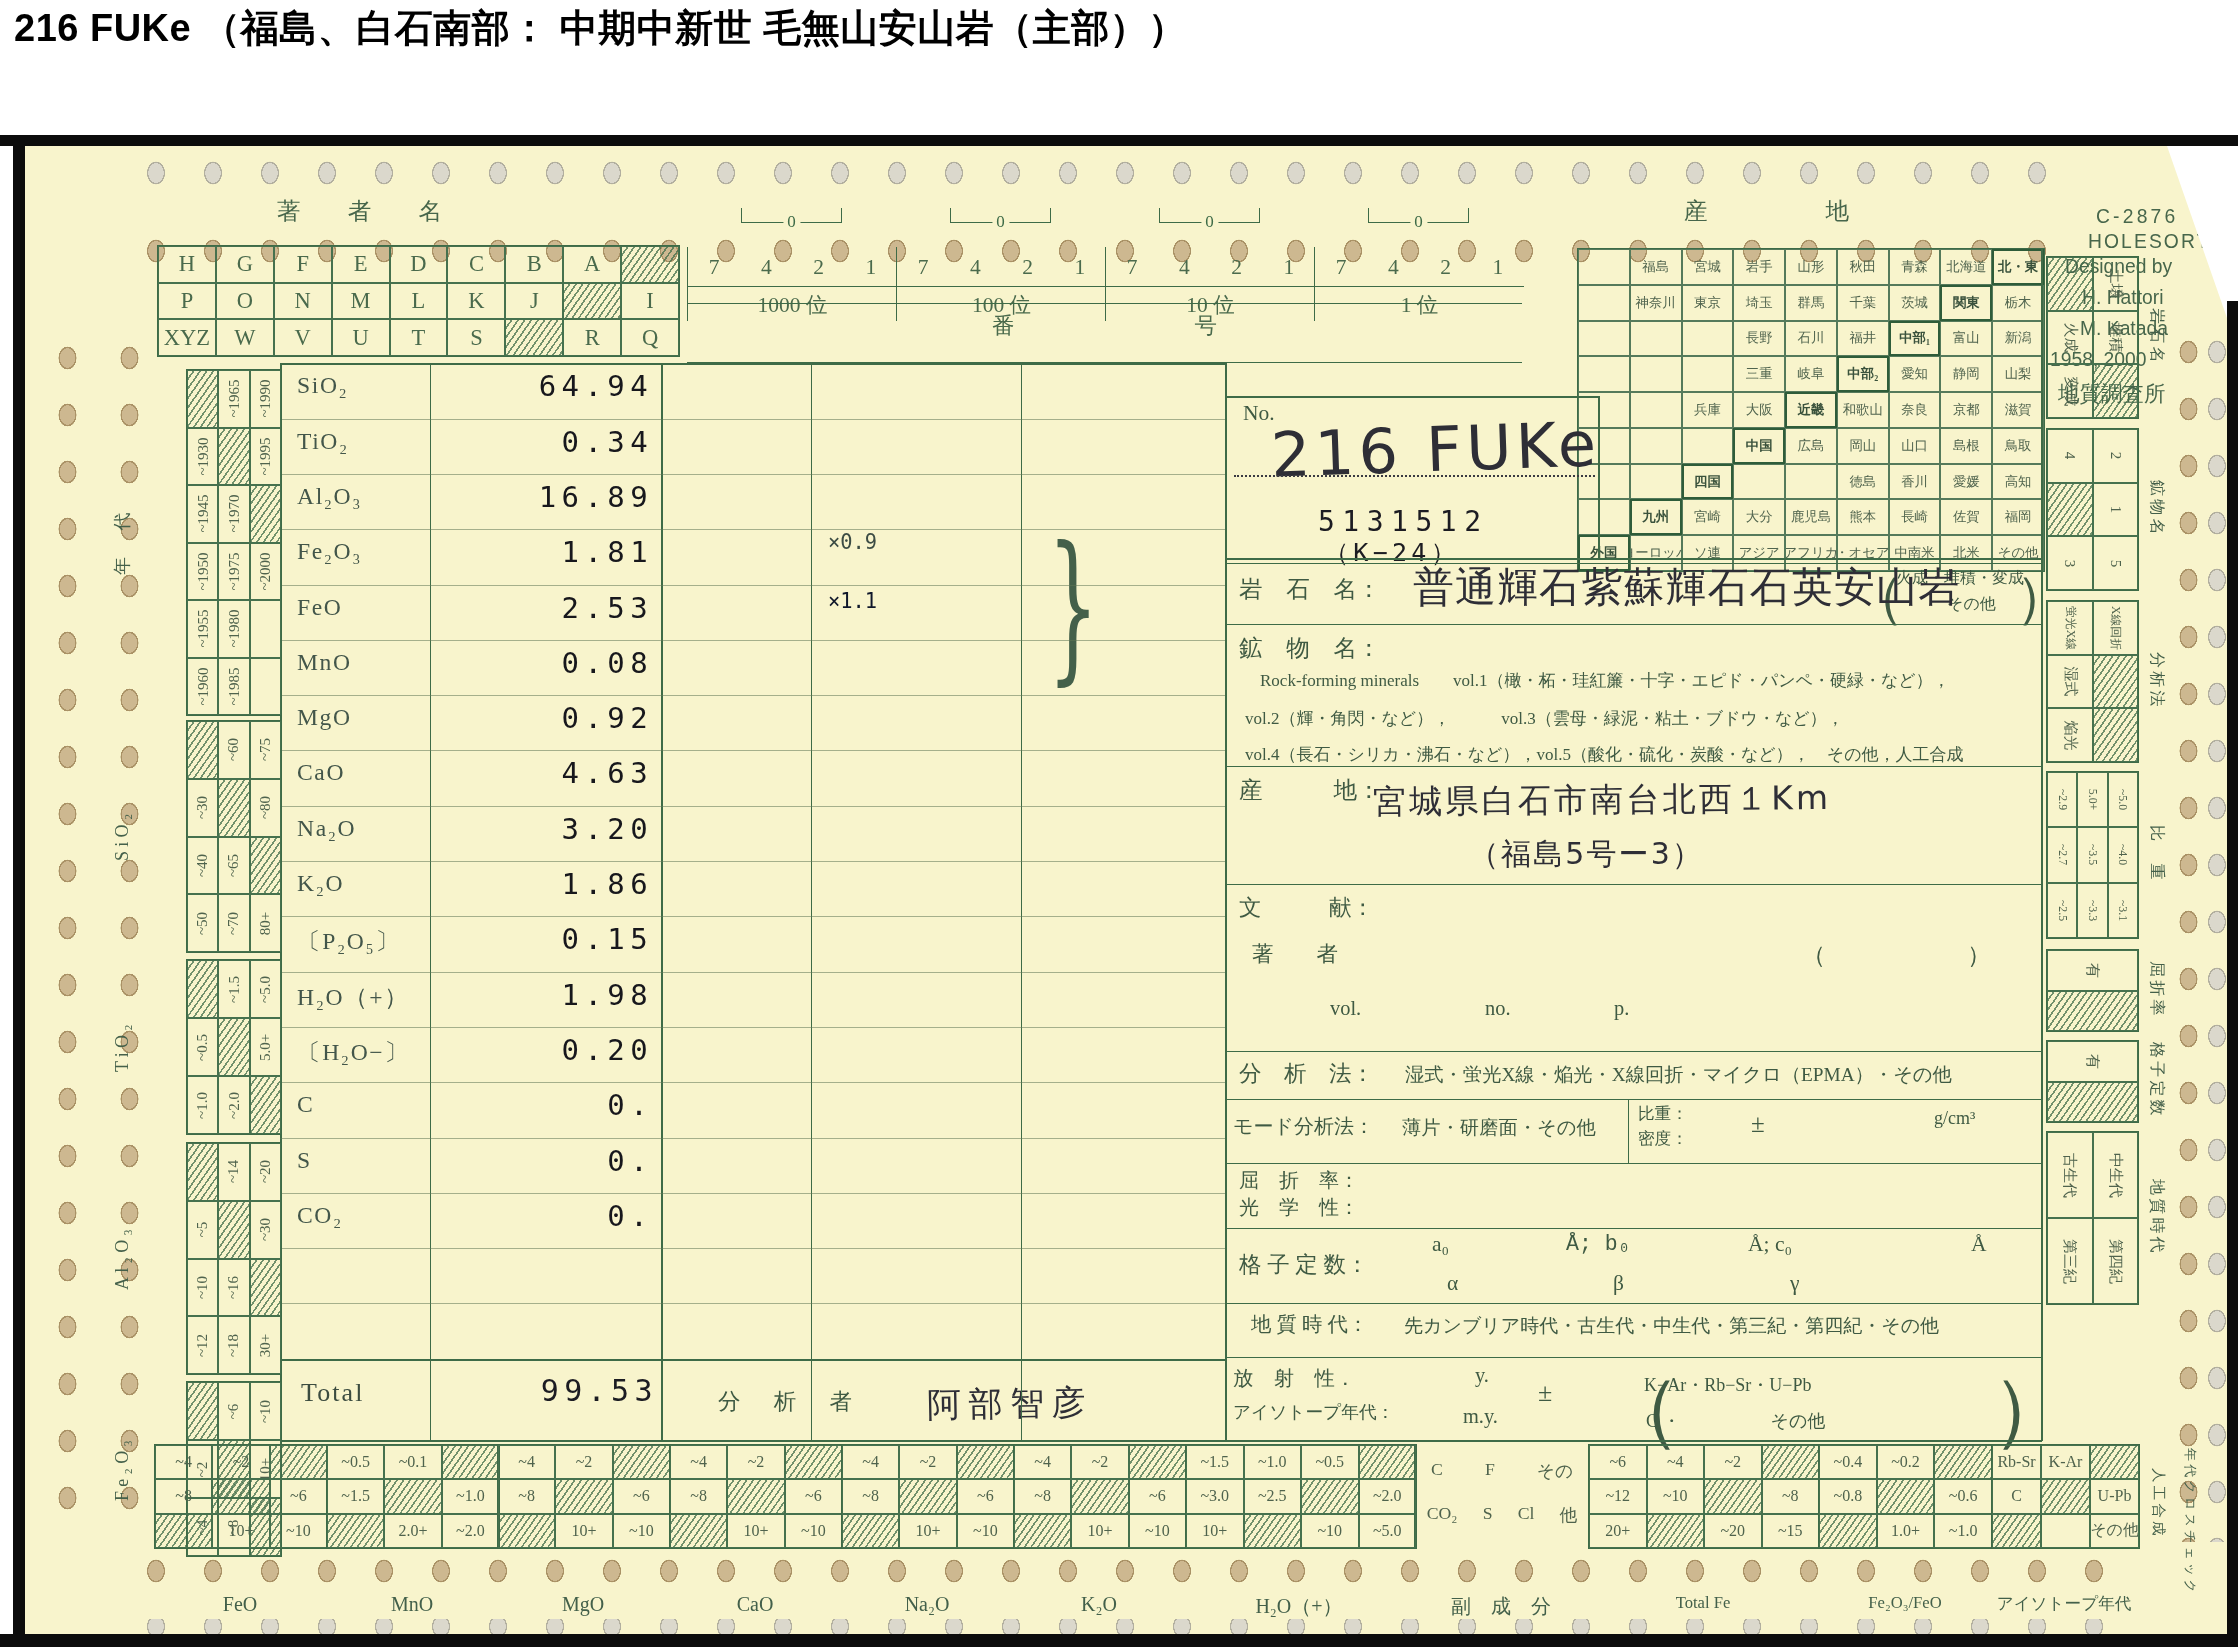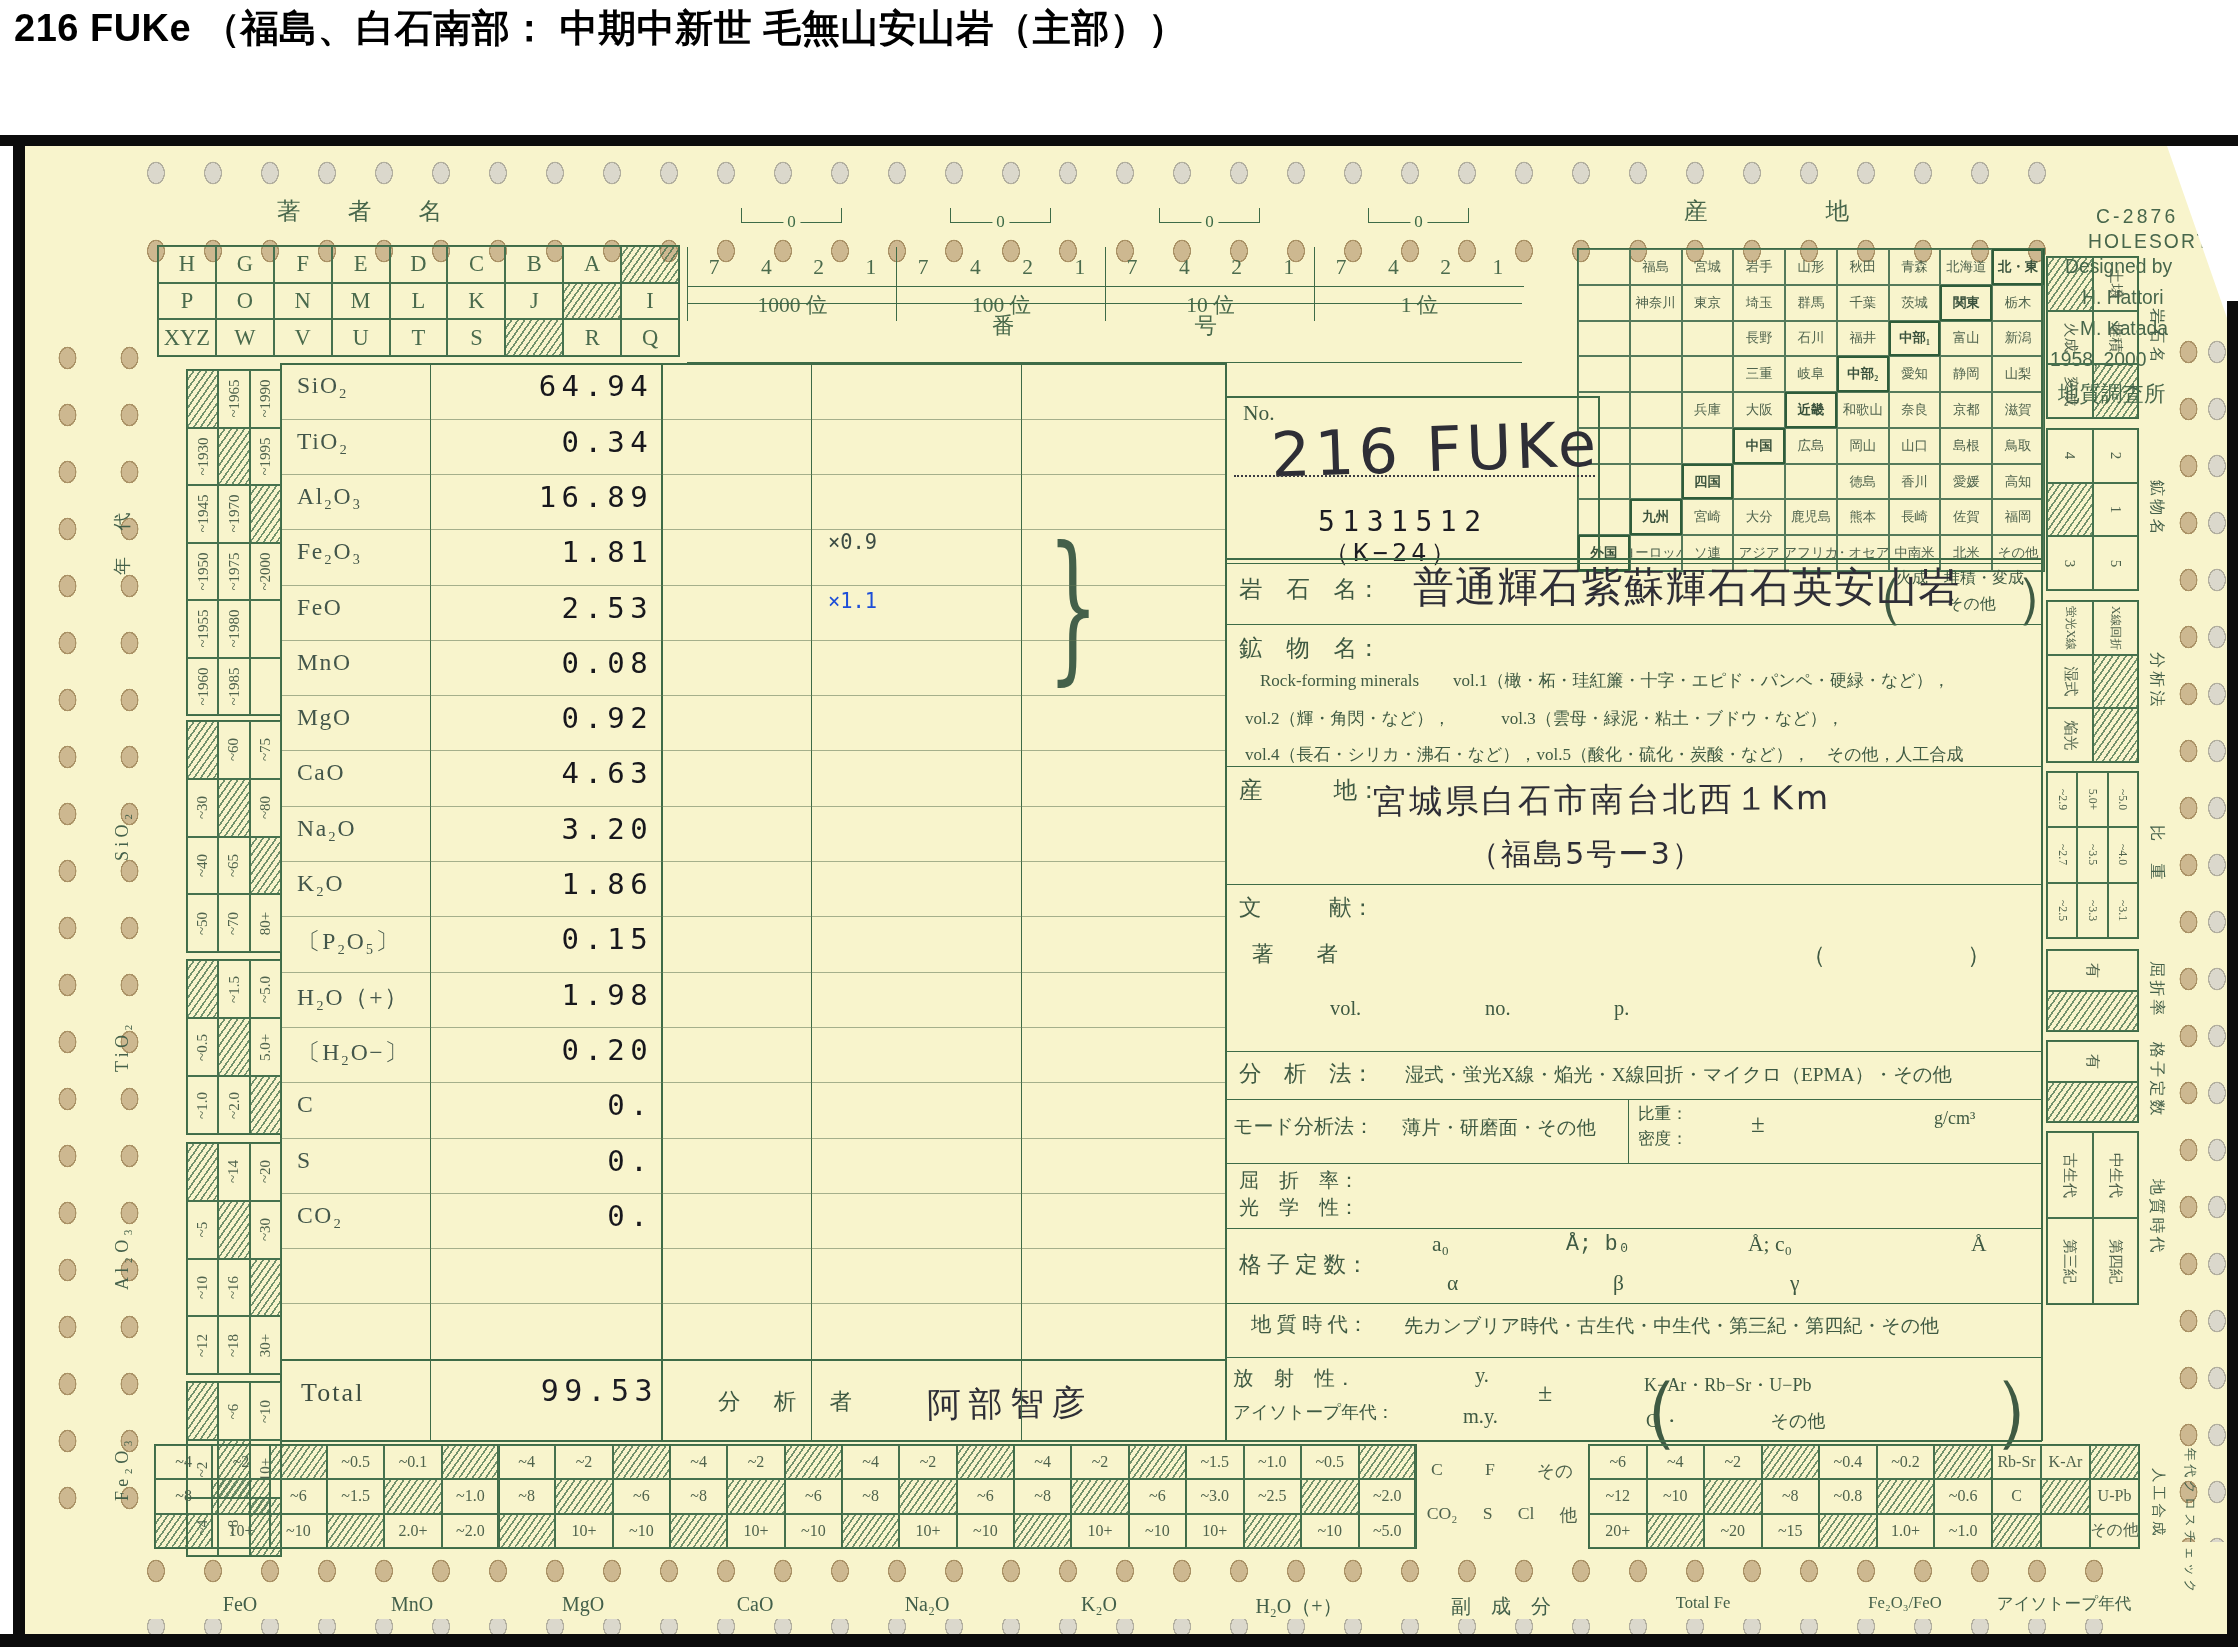--- a/index.html
+++ b/index.html
@@ -312,21 +312,21 @@
         <div class="crow" style="top:992px;">
           <div class="clab">S</div>
           <div class="cval">0.</div>
         </div>
         <div class="crow" style="top:1047px;">
           <div class="clab">CO₂</div>
           <div class="cval">0.</div>
         </div>
       </div>
     <div class="glabel mono" style="left:803px;top:384px;font-size:20.4px;color:#3c4c44;">×0.9</div>
-    <div class="glabel mono" style="left:803px;top:443px;font-size:20.4px;color:#1d4ed8;">×1.1</div>
+    <div class="glabel mono" style="left:803px;top:443px;font-size:20.4px;color:#0f172a;">×1.1</div>
     <div class="brace" style="left:997px;top:369px;font-size:161px;line-height:183px;">}</div>
     <div class="ilabel" style="left:276px;top:1232px;font-size:26px;color:#3c4c40;letter-spacing:2.1px;">Total</div>
     <div class="mono" style="position:absolute;left:424px;top:1227px;width:209px;text-align:right;font-size:30px;letter-spacing:5.4px;">99.53</div>
     <div class="ilabel" style="left:693px;top:1240px;font-size:22.5px;letter-spacing:5.4px;">分　析　者</div>
     <div class="hand" style="position:absolute;left:902px;top:1235px;font-size:34px;letter-spacing:7.5px;transform:rotate(-1deg);">阿部智彦</div>
 
     <div class="ilabel" style="left:1218px;top:255px;font-size:21.5px;">No.</div>
     <div class="hand" style="position:absolute;left:1246px;top:267px;font-size:62px;letter-spacing:4.3px;transform:rotate(-2deg);">216 FUKe</div>
     <div class="dots" style="left:1209px;top:329px;width:361px;"></div>
     <div class="mono" style="position:absolute;left:1293px;top:359px;font-size:28px;letter-spacing:7.5px;">5131512</div>

